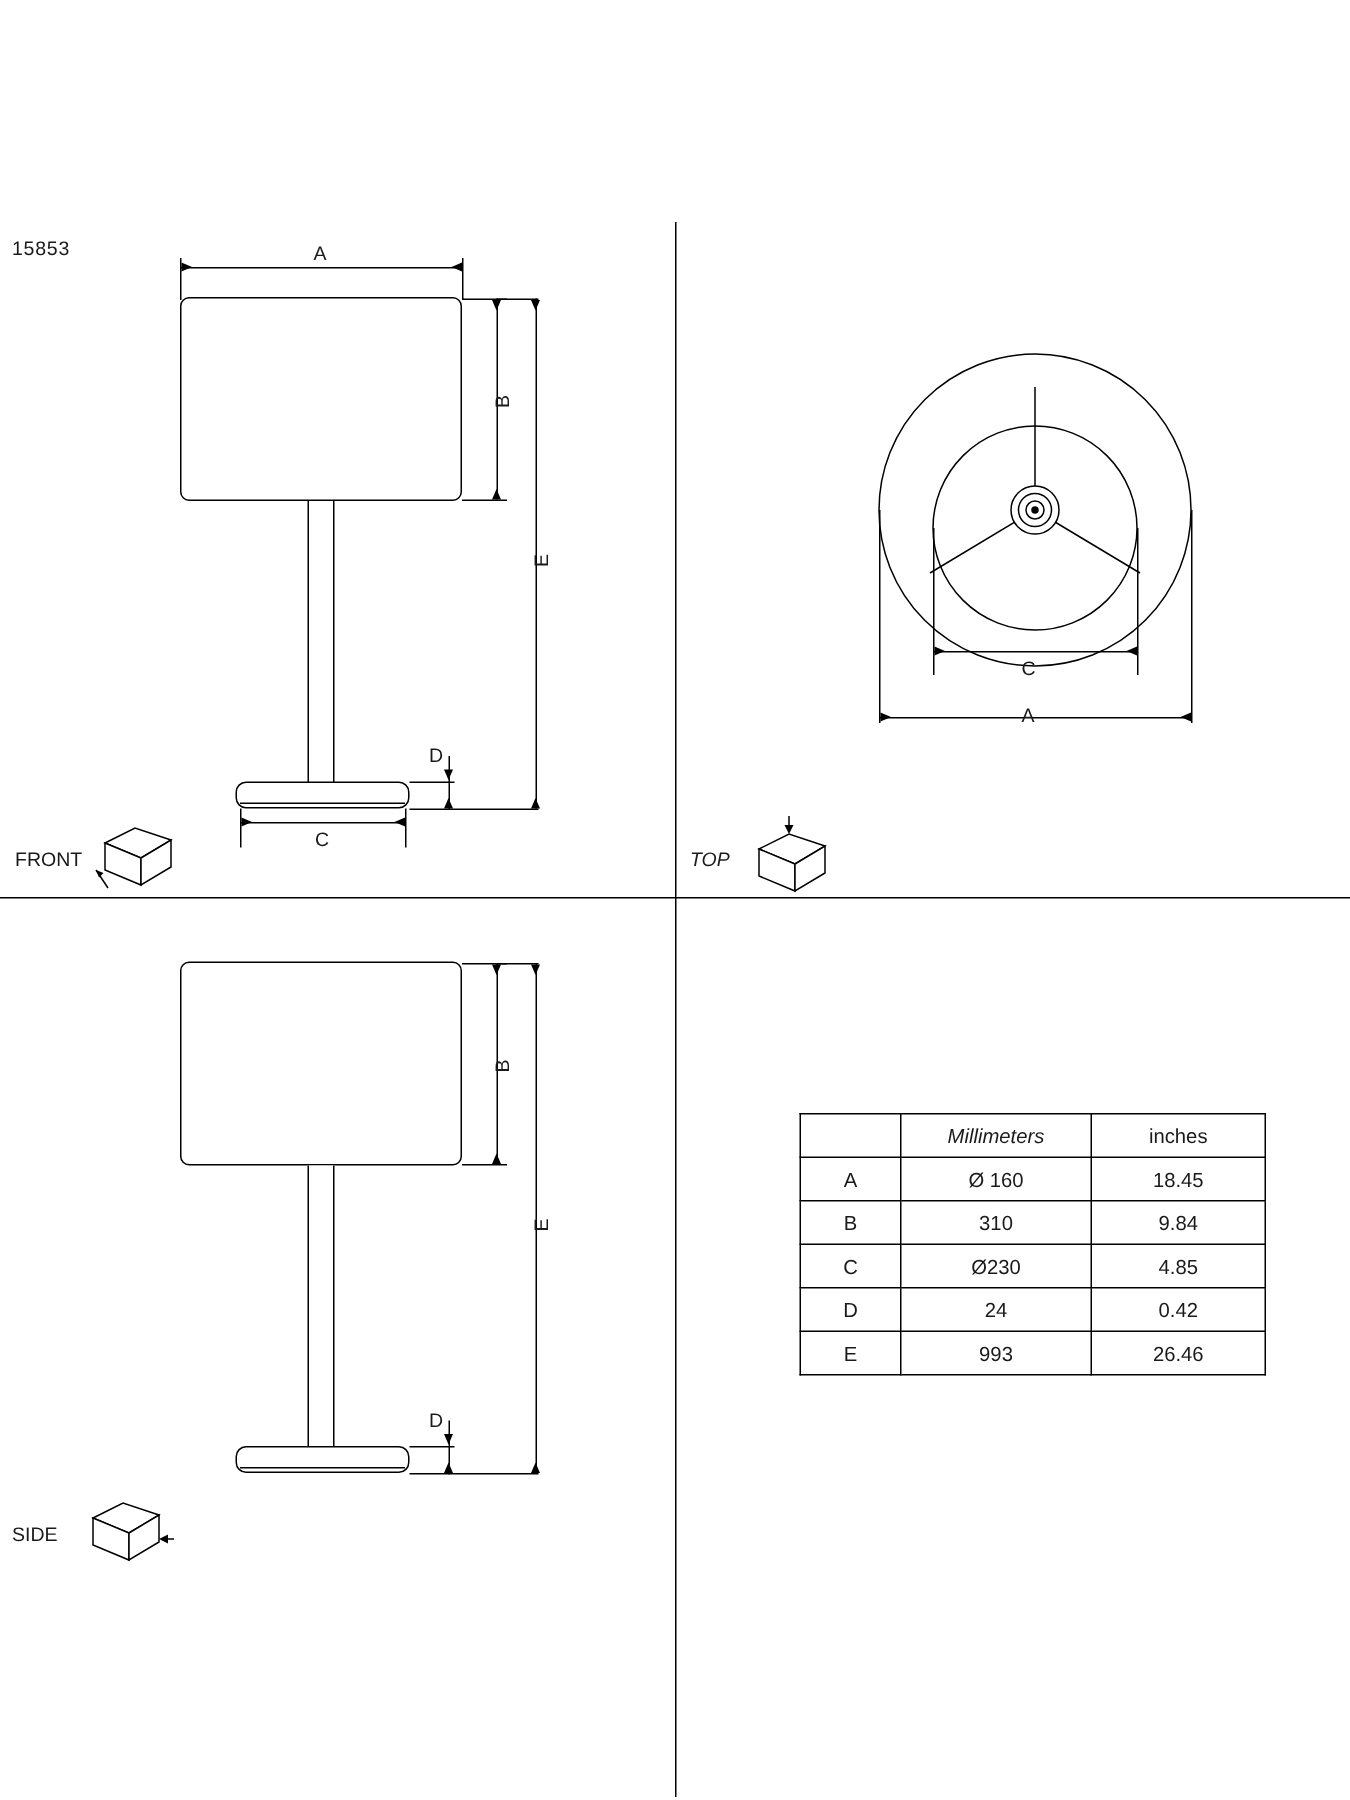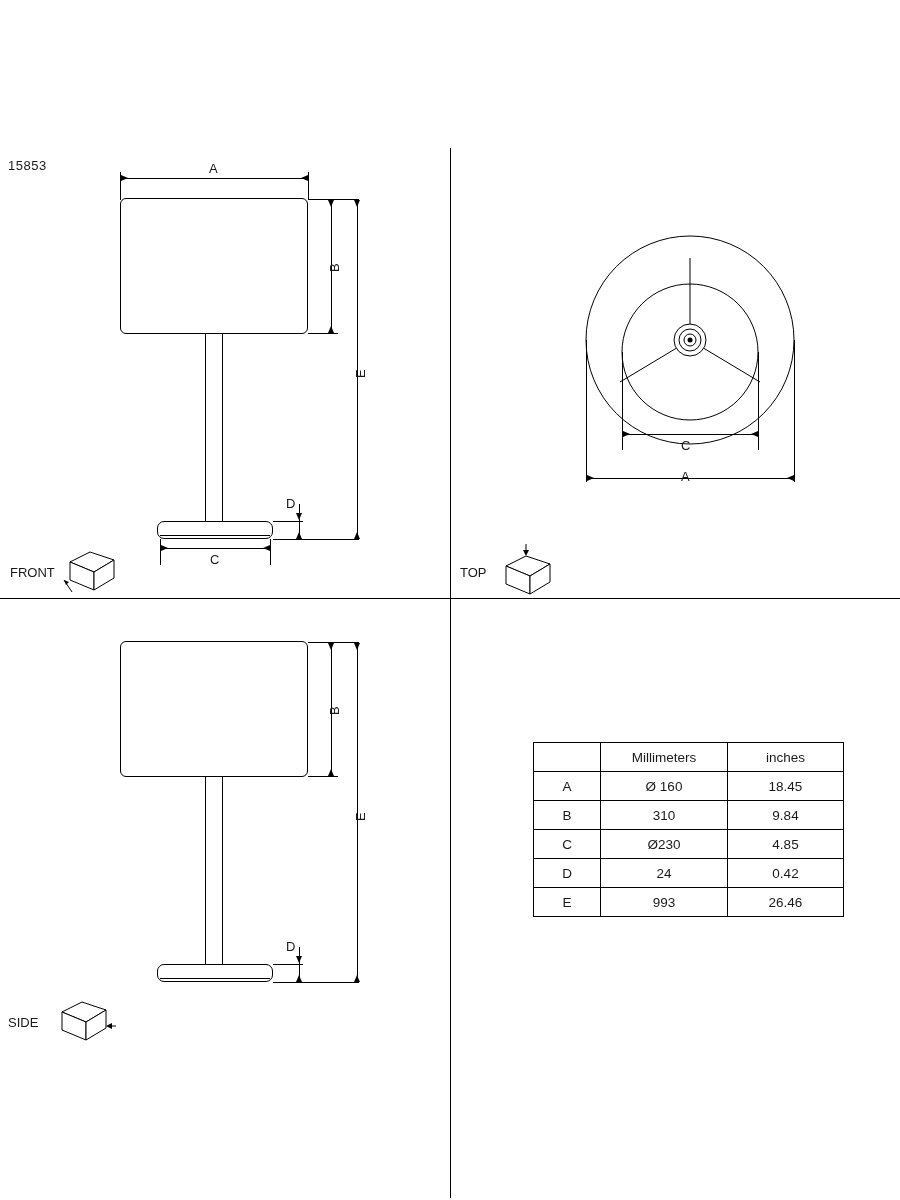--- a/index.html
+++ b/index.html
@@ -127,21 +127,21 @@
     font-size: 13.5px;
   }
   .dimtable td, .dimtable th {
     border: 1px solid #000;
     height: 28px;
     text-align: center;
     font-weight: normal;
     padding: 0 6px;
   }
   .dimtable .col-key { width: 54px; }
-  .dimtable .col-mm  { width: 114px; }
+  .dimtable .col-mm  { width: 114px; font-style: italic; }
   .dimtable .col-in  { width: 103px; }
   .dimtable tr:first-child td:first-child { border: 1px solid #000; }
   svg { display: block; }
 </style>
 </head>
 <body>
 
 <div class="sheet">
 
   <div class="part-number">15853</div>
@@ -230,21 +230,21 @@
     <div class="lbl" style="left:681px; top:439px;">C</div>
 
     <div class="ln vln" style="left:586px; top:340px; height:142px;"></div>
     <div class="ln vln" style="left:794px; top:340px; height:142px;"></div>
     <div class="ln hln" style="left:586px; top:478px; width:208px;"></div>
     <div class="arw right" style="left:587px; top:475px;"></div>
     <div class="arw left" style="left:787px; top:475px;"></div>
     <div class="lbl" style="left:681px; top:470px;">A</div>
 
     <div class="viewtag" style="left:460px; top:558px;">
-      <div class="tagtext" style="left:0; top:7px;">TOP</div>
+      <div class="tagtext" style="left:0; top:7px;font-style:italic;">TOP</div>
       <svg width="60" height="52" viewBox="0 0 60 52" style="position:absolute; left:38px; top:-14px;">
         <polygon points="8,22 28,12 52,20 32,32" fill="#fff" stroke="#000" stroke-width="1"></polygon>
         <polygon points="8,22 32,32 32,50 8,40" fill="#fff" stroke="#000" stroke-width="1"></polygon>
         <polygon points="32,32 52,20 52,38 32,50" fill="#fff" stroke="#000" stroke-width="1"></polygon>
         <line x1="28" y1="0" x2="28" y2="10" stroke="#000" stroke-width="1"></line>
         <polygon points="28,12 25,6 31,6" fill="#000"></polygon>
       </svg>
     </div>
   </div>
 

